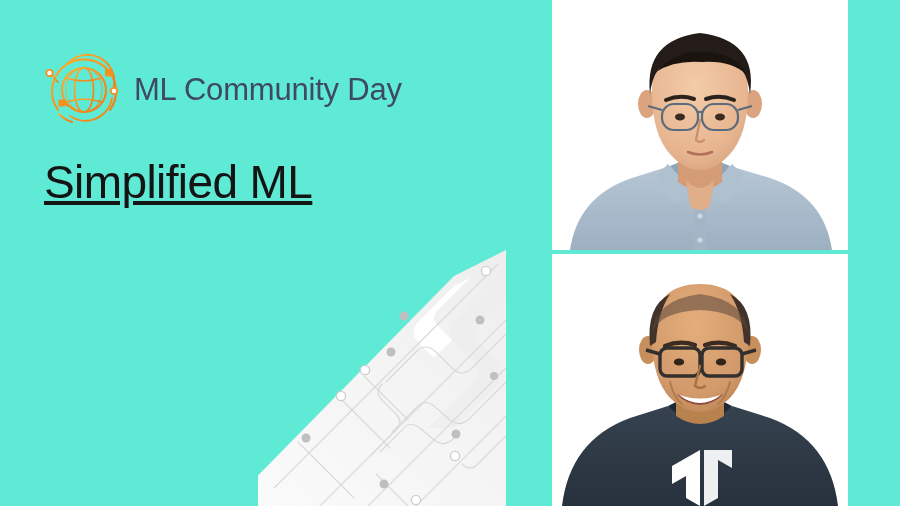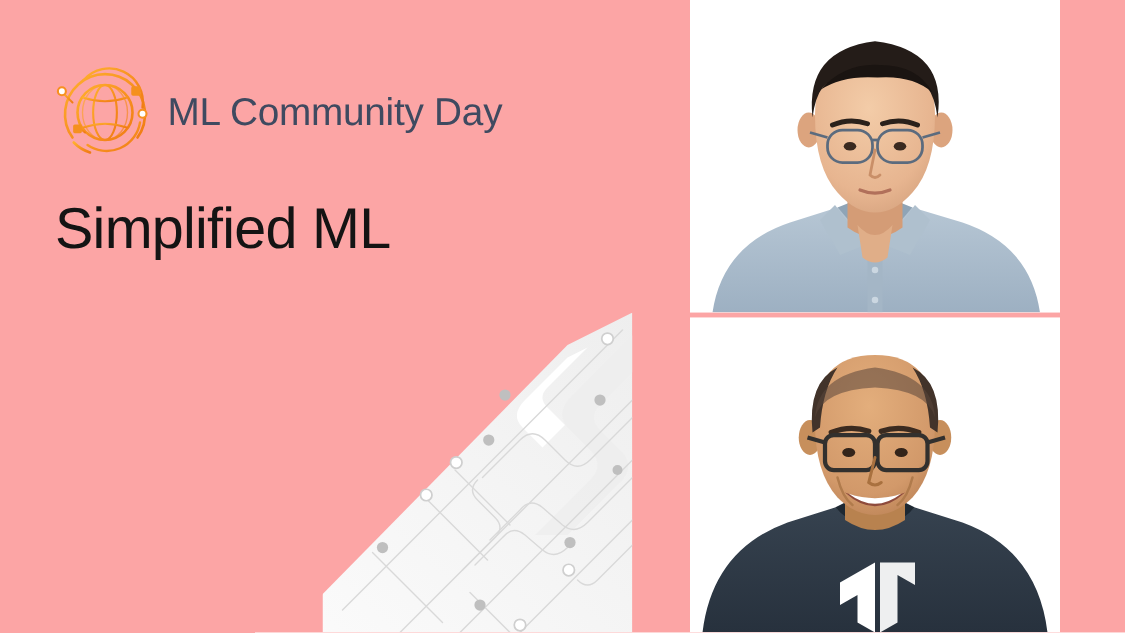--- a/index.html
+++ b/index.html
@@ -11,21 +11,21 @@
     width: 900px;
     height: 506px;
     overflow: hidden;
     font-family: "Liberation Sans", sans-serif;
     position: relative;
   }
   #slide {
     position: relative;
     width: 900px;
     height: 506px;
-    background: #fca5a5;
+    background: #5eead4;
     overflow: hidden;
   }
 
   
   #circuit-decoration {
     position: absolute;
     left: 258px;
     top: 250px;
     width: 248px;
     height: 256px;
@@ -64,21 +64,21 @@
     position: absolute;
     left: 44px;
     top: 152px;
     width: 460px;
     font-size: 46px;
     line-height: 60px;
     letter-spacing: -0.6px;
     color: #141414;
     font-weight: 400;
   }
-  #headline .hl-line { display: block; white-space: nowrap; }
+  #headline .hl-line { display: block; white-space: nowrap; text-decoration: underline; }
 
   
   .speaker-photo {
     position: absolute;
     background: #ffffff;
     overflow: hidden;
   }
   #speaker-photo-top {
     left: 552px;
     top: 0px;

